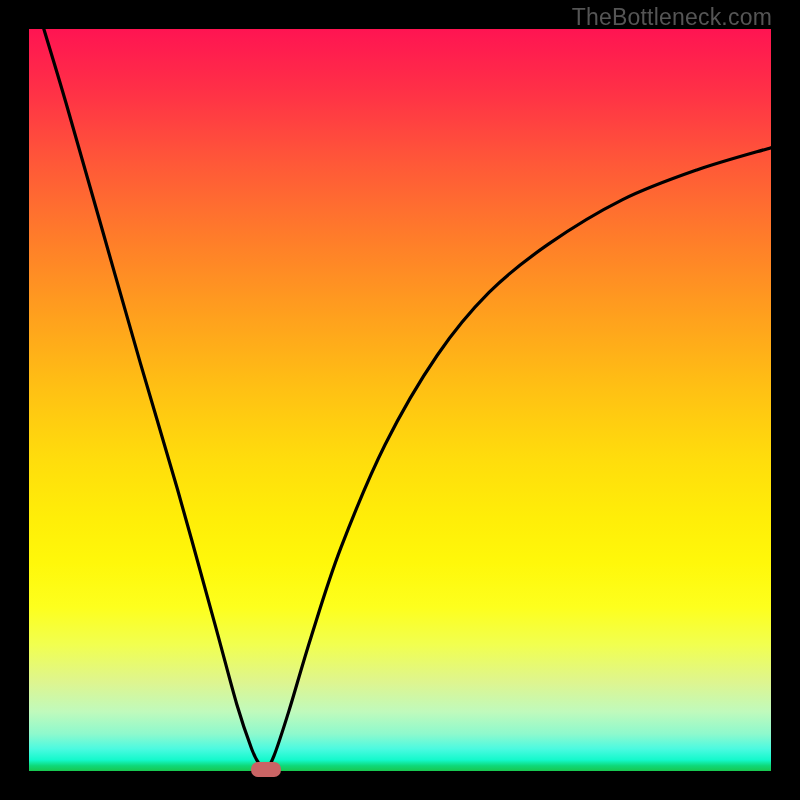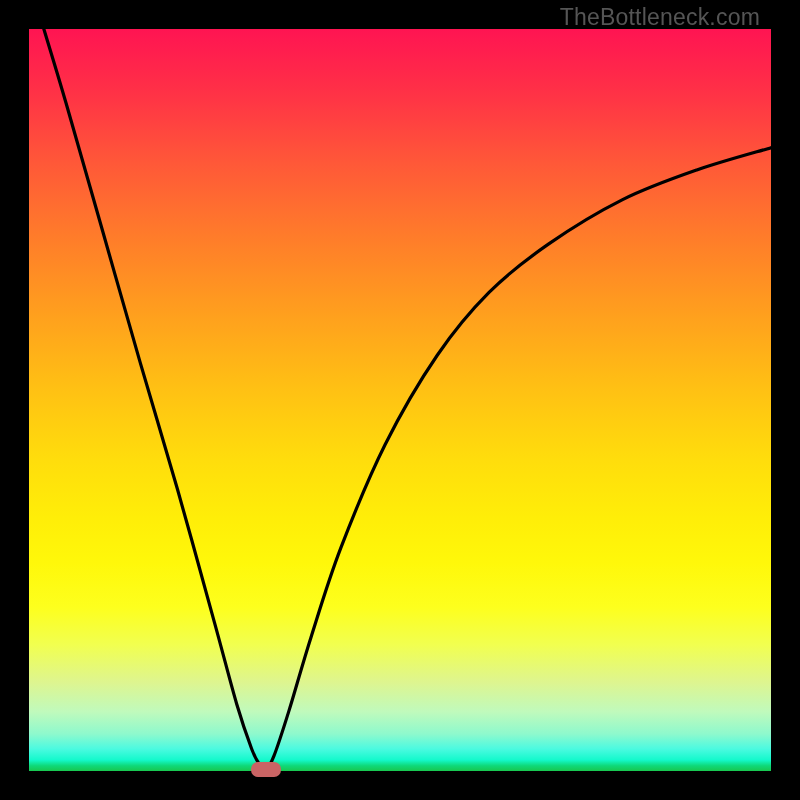--- a/index.html
+++ b/index.html
@@ -42,21 +42,21 @@
       #8ef9cd 95%,
       #4cfae0 97%,
       #14f9cc 98.5%,
       #0fd878 99.3%,
       #18c84f 100%
     );
   }
   .watermark {
     position: absolute;
     top: 4px;
-    right: 40px;
+    right: 28px;
     color: #555;
     font-size: 23px;
     font-weight: 500;
     letter-spacing: 0.2px;
     z-index: 20;
   }
   svg.curve {
     position: absolute;
     left: 0;
     top: 0;

